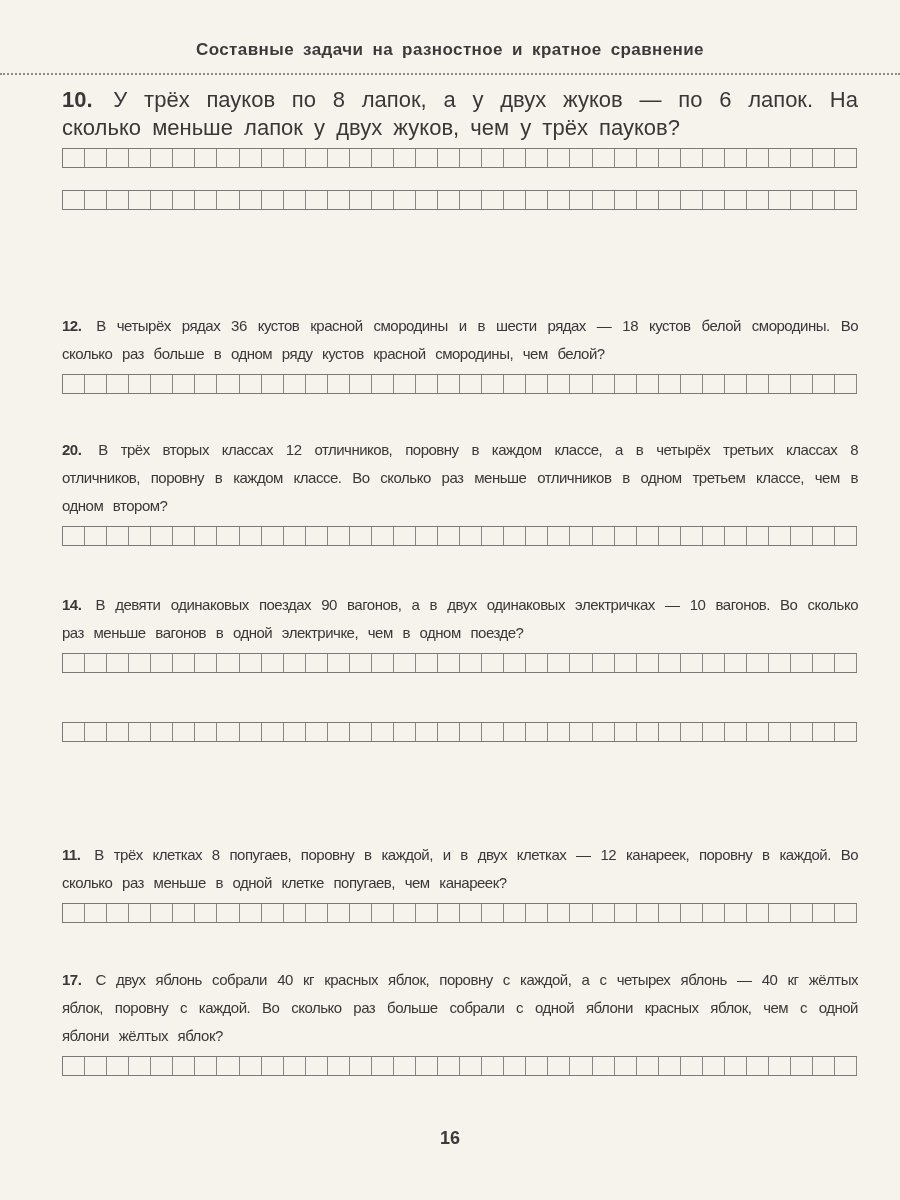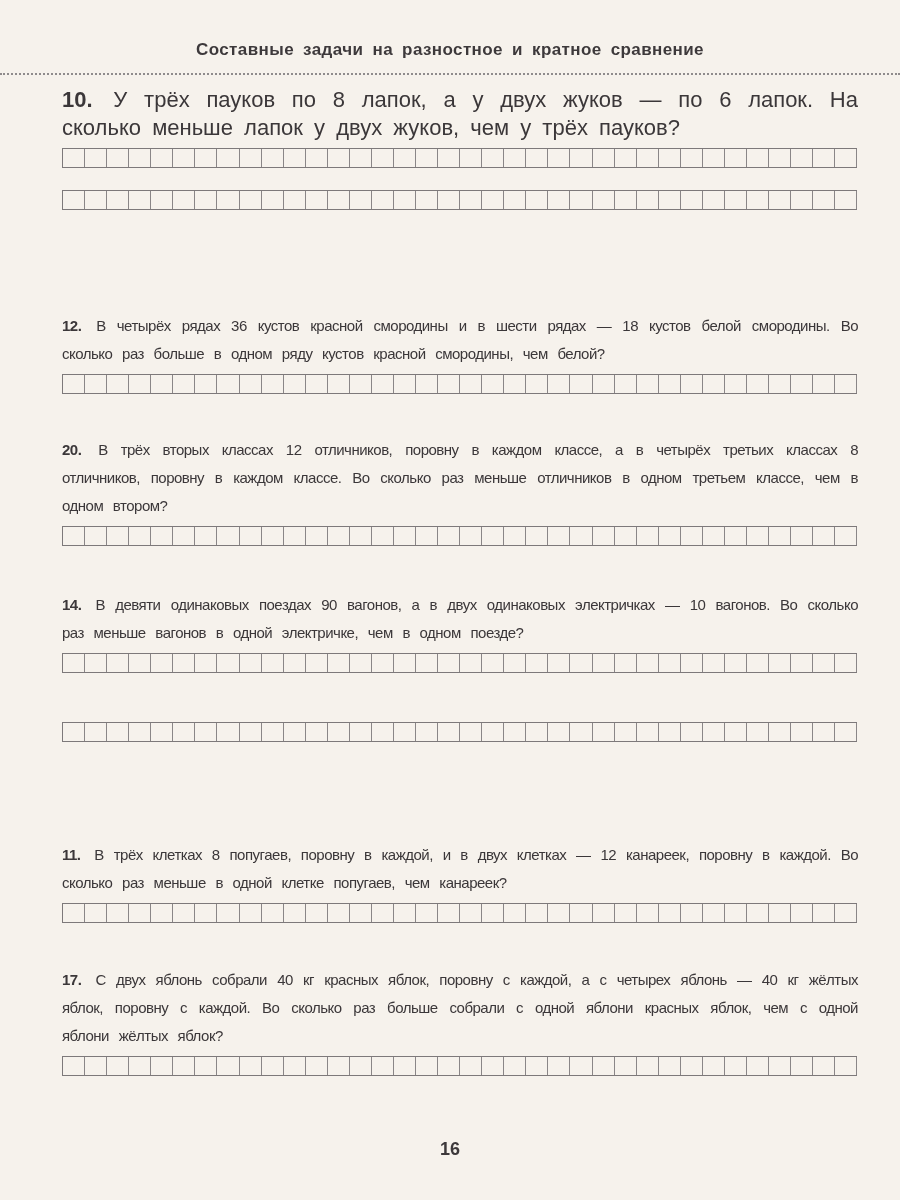--- a/index.html
+++ b/index.html
@@ -48,21 +48,20 @@
     .answer-grid .cell {
       flex: 1 1 0;
       border-right: 1px solid #8a8687;
       height: 100%;
       box-sizing: border-box;
     }
     .page-number {
       position: absolute; top: 1128px; left: 0; width: 900px;
       text-align: center; font-weight: bold; font-size: 18px;
       color: #3d393b;
-      margin-top: 11px;
     }
   </style>
 </head>
 <body>
 
 <div class="page-header">Составные задачи на разностное и кратное сравнение</div>
 <div class="dotted-rule"></div>
 
 <div class="task" style="top:86px">
   <p class="task-text"><span class="task-num">10.</span> <span>У трёх пауков по 8 лапок, а у двух жуков — по 6 лапок. На сколько меньше лапок у двух жуков, чем у трёх пауков?</span></p>

